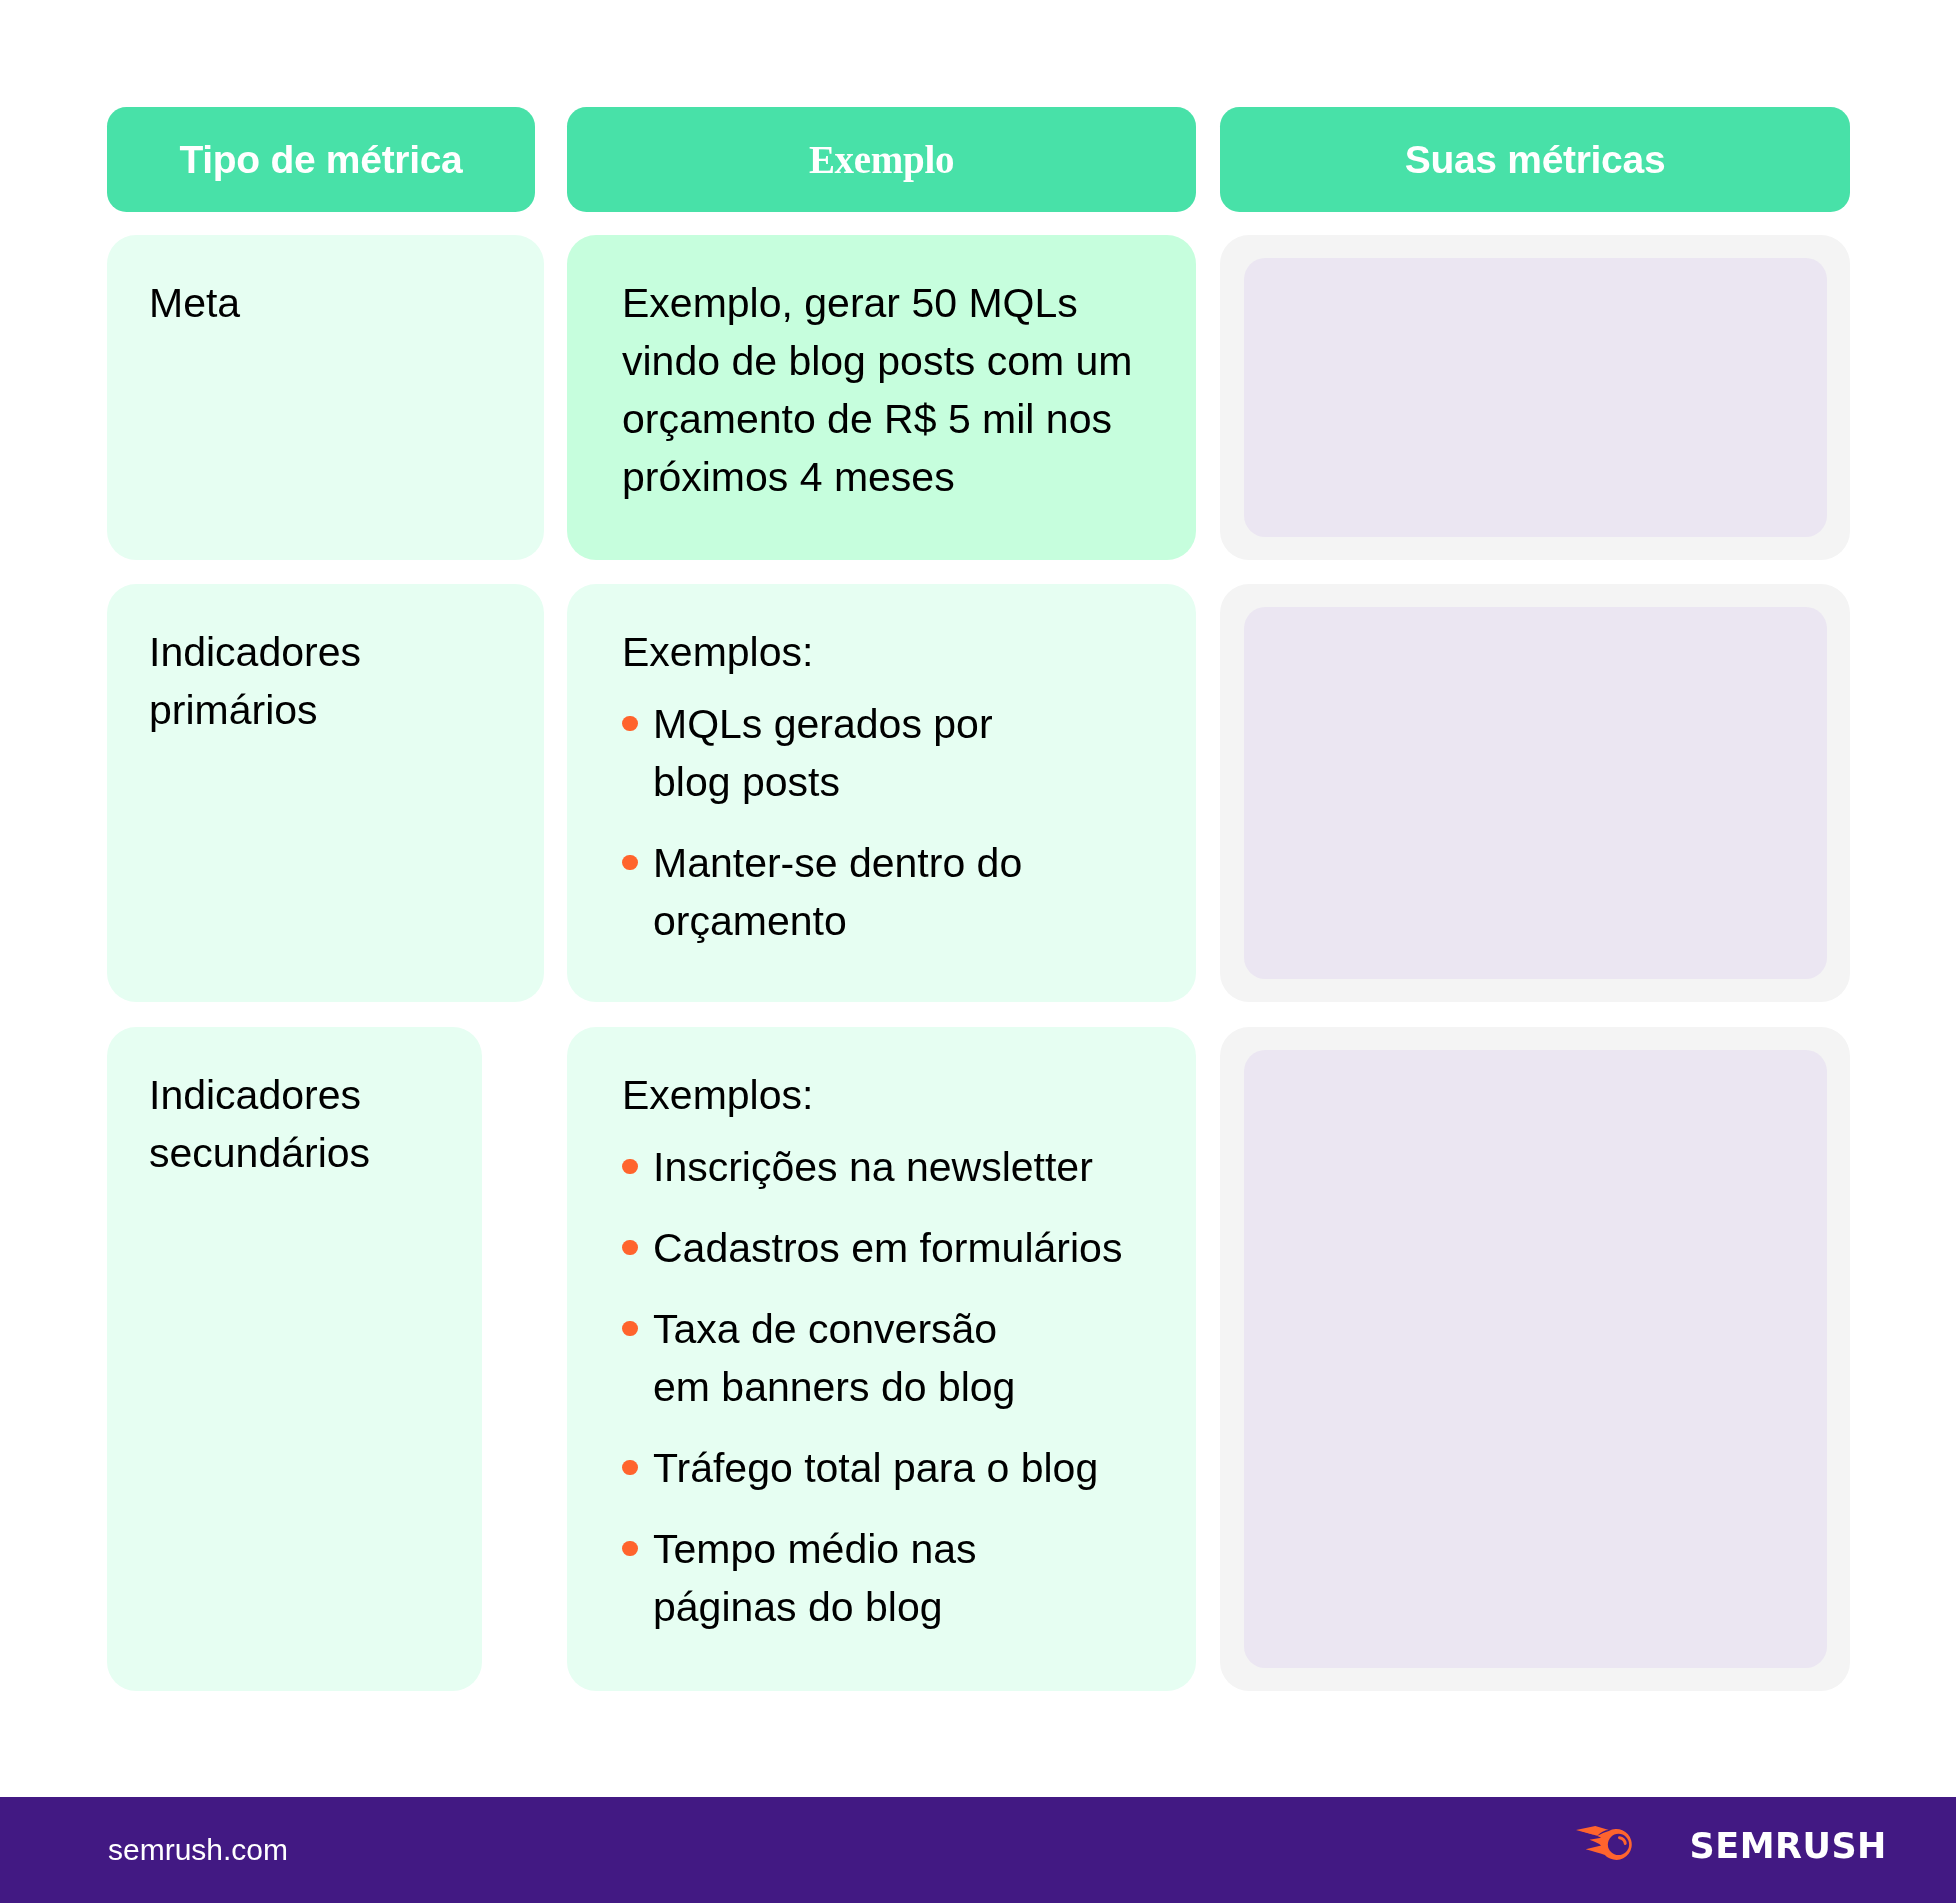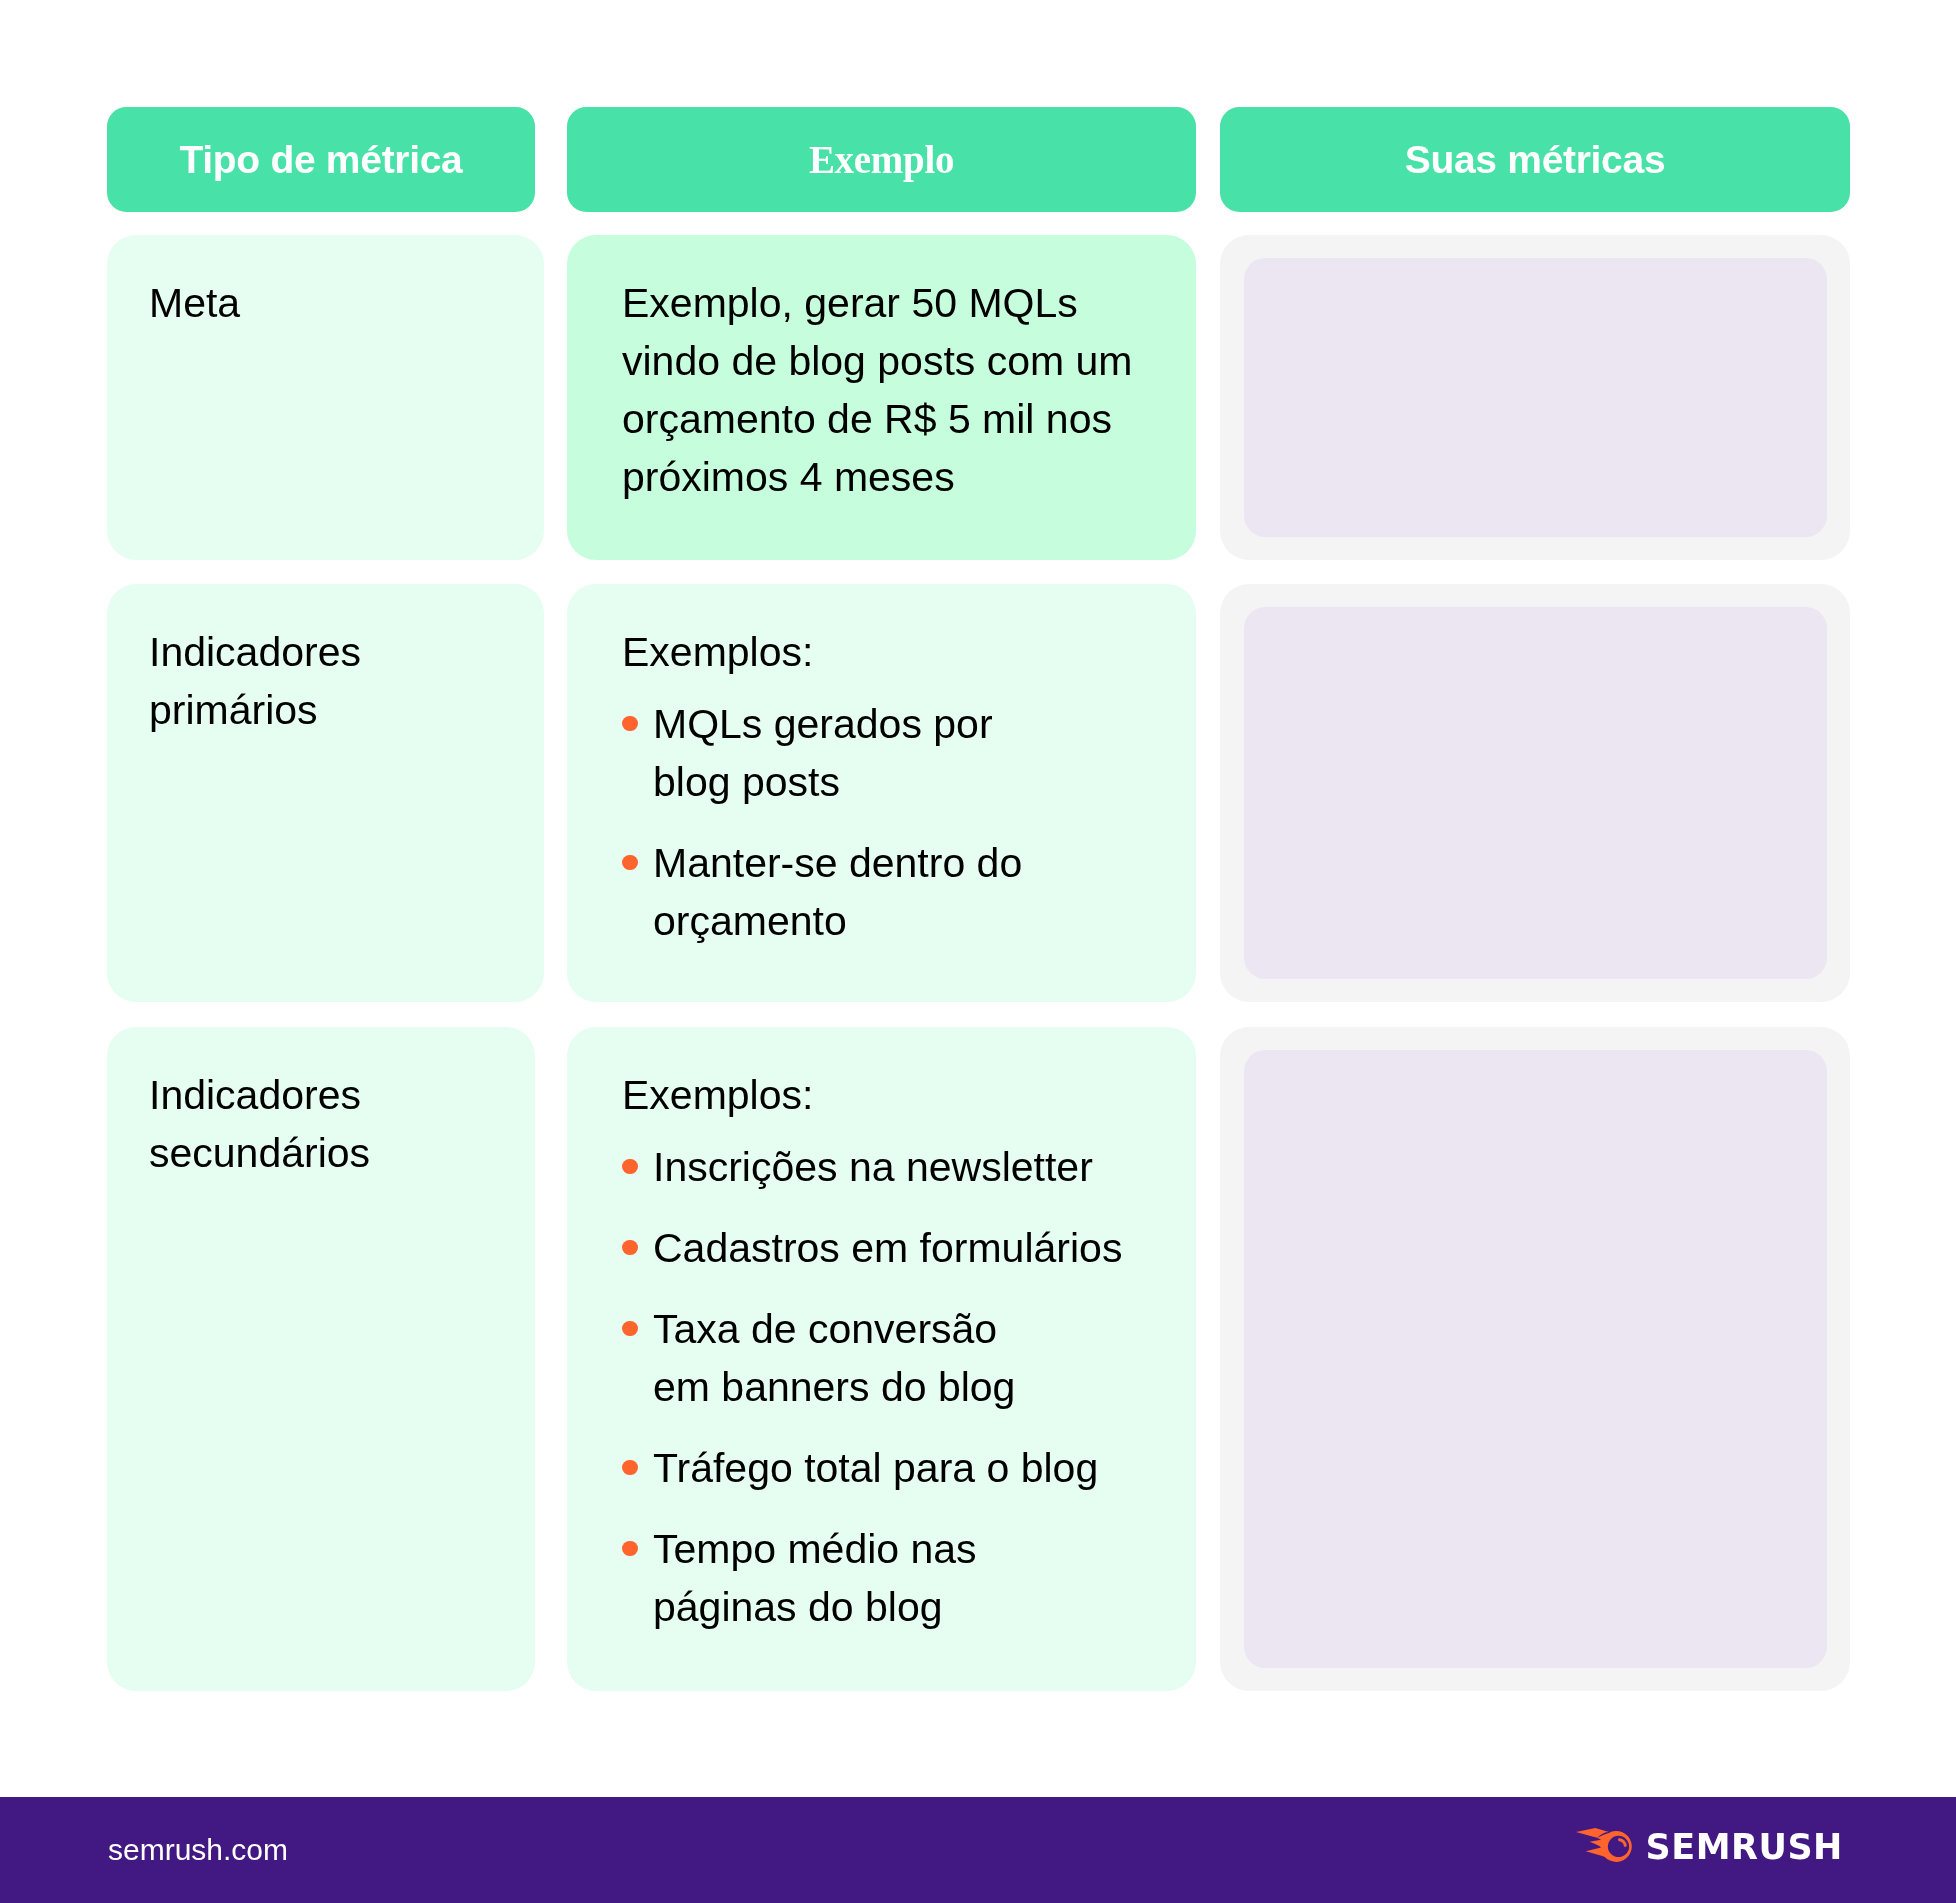--- a/index.html
+++ b/index.html
@@ -33,21 +33,21 @@
   }
   ul.bullets li .dot {
     position:absolute; left:0; top:21.3px; width:15.5px; height:15.5px; border-radius:50%; background:#FF642D;
   }
   .footer {
     position:absolute; left:0; top:1797px; width:1956px; height:107px; background:#421983;
   }
   .footer-url {
     position:absolute; left:108px; top:33px; font-size:30px; color:#FFFFFF; line-height:39px;
   }
-  .logo { position:absolute; left:1576px; top:21px; height:49px; display:flex; align-items:flex-end; }
+  .logo { position:absolute; left:1576px; top:29px; height:49px; display:flex; align-items:flex-start;gap:44px; }
   .logo-text {
     color:#FFFFFF; font-weight:700; font-size:35px; letter-spacing:0.5px; margin-left:13.6px;
     font-family:"DejaVu Sans", sans-serif;
   }
 </style>
 </head>
 <body>
 
 <div class="hdr" style="left:107px; width:428px;">
   <span>Tipo de métrica</span>
@@ -78,21 +78,21 @@
     <ul class="bullets">
       <li><span class="dot"></span><span>MQLs gerados por blog posts</span></li>
       <li><span class="dot"></span><span>Manter-se dentro do orçamento</span></li>
     </ul>
   </div>
 </div>
 <div class="cell c-grey" style="left:1220px; top:584px; width:630px; height:418px;">
   <div class="inner"></div>
 </div>
 
-<div class="cell c-light" style="left:107px; top:1027px; width:428px; height:664px;">
+<div class="cell c-light" style="left:107px; top:1027px; width:375px; height:664px;">
   <div class="label" style="width:291px;">Indicadores secundários</div>
 </div>
 <div class="cell c-light" style="left:567px; top:1027px; width:629px; height:664px;">
   <div class="ex-text" style="width:563px;">
     <div class="ex-title">Exemplos:</div>
     <ul class="bullets">
       <li><span class="dot"></span><span>Inscrições na newsletter</span></li>
       <li><span class="dot"></span><span>Cadastros em formulários</span></li>
       <li style="width:408px;"><span class="dot"></span><span>Taxa de conversão em banners do blog</span></li>
       <li><span class="dot"></span><span>Tráfego total para o blog</span></li>

